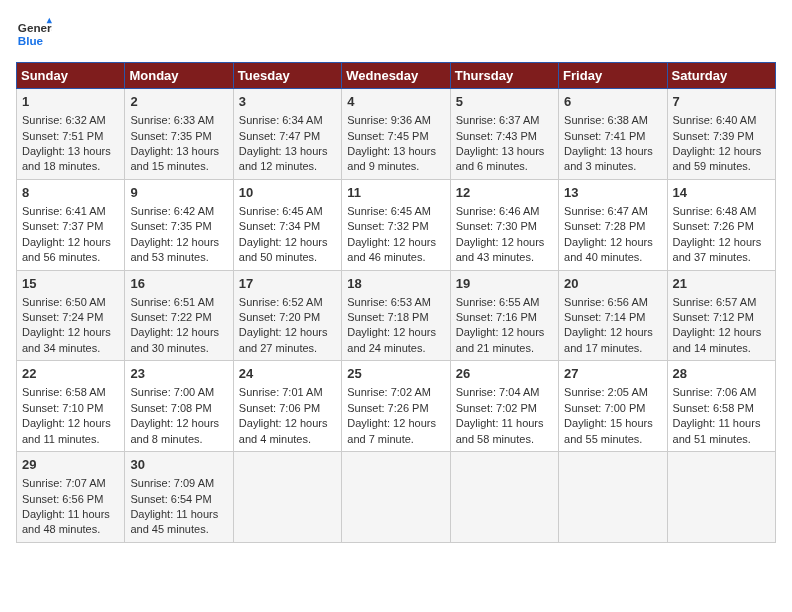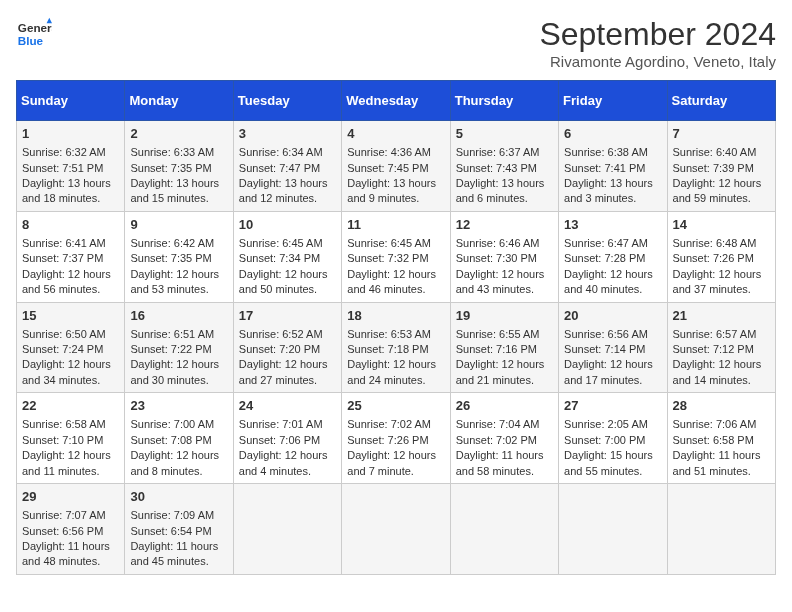--- a/index.html
+++ b/index.html
@@ -36,23 +36,23 @@
     .location-title {
       font-size: 15px;
       color: #555;
     }
     table {
       width: 100%;
       border-collapse: collapse;
       font-size: 11px;
     }
     thead tr th {
-      background-color: #1d4ed8;
+      background-color: #7f1d1d;
       color: #fff;
-      padding: 12px 4px;
+      padding: 5px 4px;
       text-align: left;
       font-size: 13px;
       font-weight: bold;
       border: 1px solid #2a55aa;
     }
     tbody tr td {
       border: 1px solid #ccc;
       vertical-align: top;
       padding: 4px 5px;
       width: 14.28%;
@@ -81,44 +81,40 @@
 <body>
 
 <div class="header-area">
   <div class="logo">
     <svg class="logo-icon" viewBox="0 0 40 40">
       <text x="2" y="18" font-size="13" font-weight="bold" fill="#333" font-family="Arial">General</text>
       <text x="2" y="32" font-size="13" font-weight="bold" fill="#1a73e8" font-family="Arial">Blue</text>
       <polygon points="34,8 40,8 37,2" fill="#1a73e8"></polygon>
     </svg>
   </div>
-  <div class="title-area">
-    <div class="month-title">September 2024</div>
-    <div class="location-title">Rivamonte Agordino, Veneto, Italy</div>
-  </div>
 </div>
 
 <table>
   <thead>
     <tr>
     <th>Sunday</th>
         <th>Monday</th>
         <th>Tuesday</th>
         <th>Wednesday</th>
         <th>Thursday</th>
         <th>Friday</th>
         <th>Saturday</th>
       </tr>
   </thead>
   <tbody id="calendar-body">
   <tr>
         <td><span class="day-number">1</span><span>Sunrise: 6:32 AM</span><br><span>Sunset: 7:51 PM</span><br><span>Daylight: 13 hours and 18 minutes.</span></td>
         <td><span class="day-number">2</span><span>Sunrise: 6:33 AM</span><br><span>Sunset: 7:35 PM</span><br><span>Daylight: 13 hours and 15 minutes.</span></td>
         <td><span class="day-number">3</span><span>Sunrise: 6:34 AM</span><br><span>Sunset: 7:47 PM</span><br><span>Daylight: 13 hours and 12 minutes.</span></td>
-        <td><span class="day-number">4</span><span>Sunrise: 4:36 AM</span><br><span>Sunset: 7:45 PM</span><br><span>Daylight: 13 hours and 9 minutes.</span></td>
+        <td><span class="day-number">4</span><span>Sunrise: 9:36 AM</span><br><span>Sunset: 7:45 PM</span><br><span>Daylight: 13 hours and 9 minutes.</span></td>
         <td><span class="day-number">5</span><span>Sunrise: 6:37 AM</span><br><span>Sunset: 7:43 PM</span><br><span>Daylight: 13 hours and 6 minutes.</span></td>
         <td><span class="day-number">6</span><span>Sunrise: 6:38 AM</span><br><span>Sunset: 7:41 PM</span><br><span>Daylight: 13 hours and 3 minutes.</span></td>
         <td><span class="day-number">7</span><span>Sunrise: 6:40 AM</span><br><span>Sunset: 7:39 PM</span><br><span>Daylight: 12 hours and 59 minutes.</span></td>
       </tr>
       <tr>
         <td><span class="day-number">8</span><span>Sunrise: 6:41 AM</span><br><span>Sunset: 7:37 PM</span><br><span>Daylight: 12 hours and 56 minutes.</span></td>
         <td><span class="day-number">9</span><span>Sunrise: 6:42 AM</span><br><span>Sunset: 7:35 PM</span><br><span>Daylight: 12 hours and 53 minutes.</span></td>
         <td><span class="day-number">10</span><span>Sunrise: 6:45 AM</span><br><span>Sunset: 7:34 PM</span><br><span>Daylight: 12 hours and 50 minutes.</span></td>
         <td><span class="day-number">11</span><span>Sunrise: 6:45 AM</span><br><span>Sunset: 7:32 PM</span><br><span>Daylight: 12 hours and 46 minutes.</span></td>
         <td><span class="day-number">12</span><span>Sunrise: 6:46 AM</span><br><span>Sunset: 7:30 PM</span><br><span>Daylight: 12 hours and 43 minutes.</span></td>

